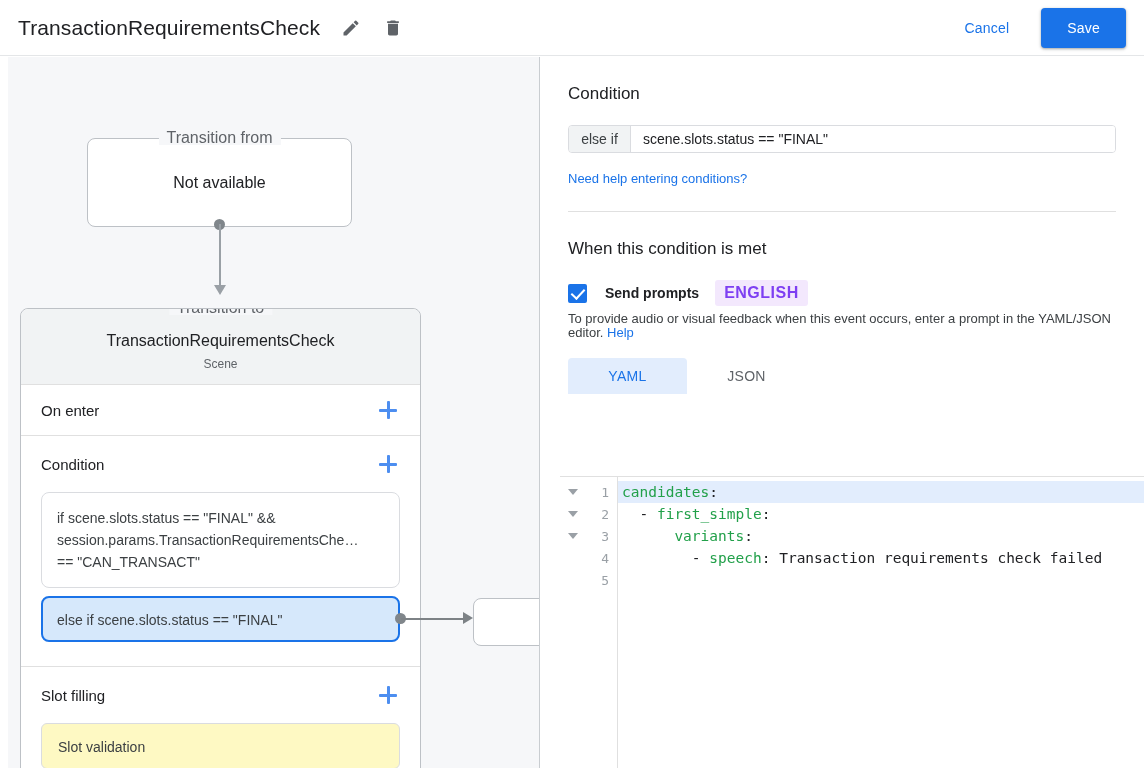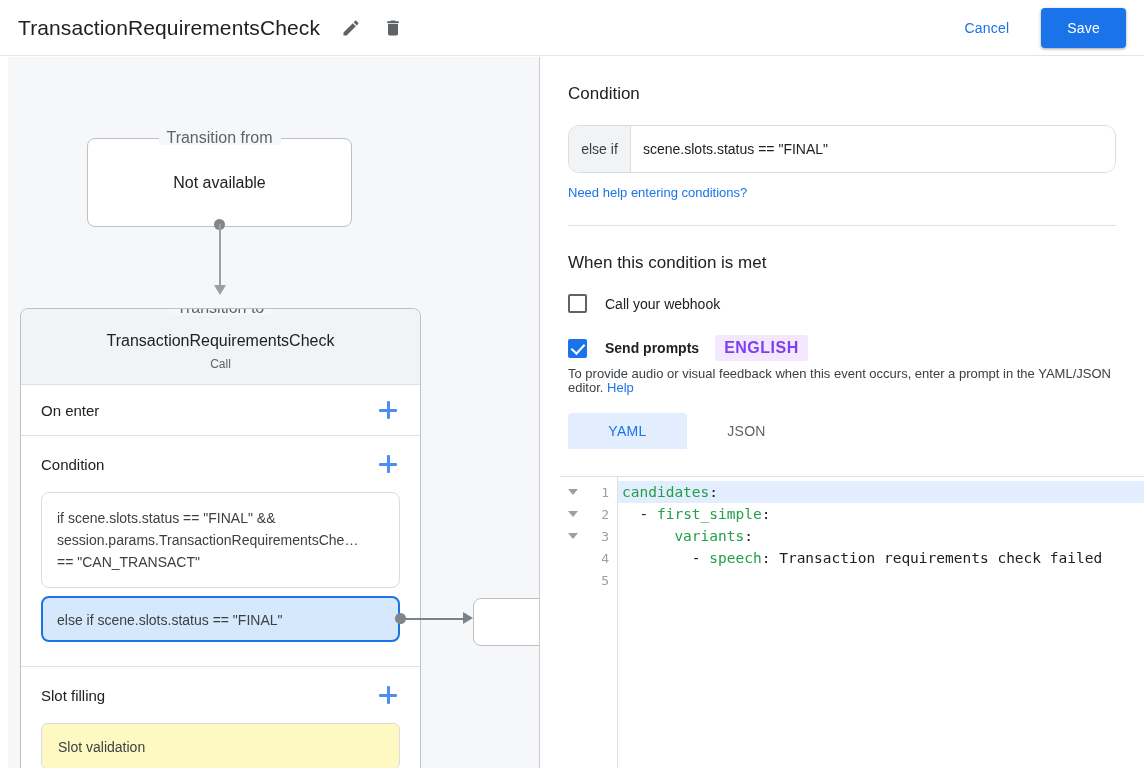--- a/index.html
+++ b/index.html
@@ -149,22 +149,22 @@
   .detail {
     position: absolute; left: 540px; top: 57px; width: 604px; height: 711px;
     background: #fff; overflow: hidden;
   }
   .detail-block { padding: 0 28px; }
   .detail-h {
     font-size: 17px; color: #202124; padding-top: 26px; margin-bottom: 20px;
     line-height: 22px;
   }
   .cond-row {
-    display: flex; border: 1px solid #dadce0; border-radius: 11px;
-    height: 48px; overflow: hidden; margin-bottom: 10px;
+    display: flex; border: 1px solid #dadce0; border-radius: 4px;
+    height: 28px; overflow: hidden; margin-bottom: 16px;
   }
   .cond-chip {
     width: 62px; background: #f1f3f4; border-right: 1px solid #dadce0;
     display: flex; align-items: center; justify-content: center;
     font-size: 14px; color: #3c4043; flex: 0 0 auto;
   }
   .cond-input {
     flex: 1 1 auto; border: 0; outline: none; padding: 0 12px;
     font-size: 14px; color: #202124; font-family: inherit; background: #fff;
   }
@@ -275,21 +275,21 @@
 
     <div class="conn-dot" style="left:214px; top:162px;"></div>
     <div class="conn-line-v" style="left:218.5px; top:167px; height:63px;"></div>
     <div class="arrow-down" style="left:213.5px; top:228px;"></div>
 
     <div class="node" id="node-to">
       <div class="node-legend">Transition to</div>
 
       <div class="scene-head">
         <div class="scene-name">TransactionRequirementsCheck</div>
-        <div class="scene-type">Call</div>
+        <div class="scene-type">Scene</div>
       </div>
 
       <div class="section" style="padding-bottom:0;">
         <div class="section-head">
           <div class="section-title">On enter</div>
           <button class="plus-btn"></button>
         </div>
       </div>
 
       <div class="section">
@@ -339,24 +339,20 @@
       </div>
 
       <a class="help-link">Need help entering conditions?</a>
 
       <div class="hr"></div>
     </div>
 
     <div class="detail-block">
       <div class="detail-h">When this condition is met</div>
 
-      <div class="chk-row">
-        <div class="checkbox"></div>
-        <div class="chk-label">Call your webhook</div>
-      </div>
 
       <div class="chk-row" style="margin-bottom:14px;">
         <div class="checkbox checked"></div>
         <div class="chk-label bold">Send prompts</div>
         <div class="lang-badge">ENGLISH</div>
       </div>
 
       <div class="helper-text">
         <span>To provide audio or visual feedback when this event occurs, enter a prompt in the YAML/JSON editor.</span>
         <a class="help-link">Help</a>

